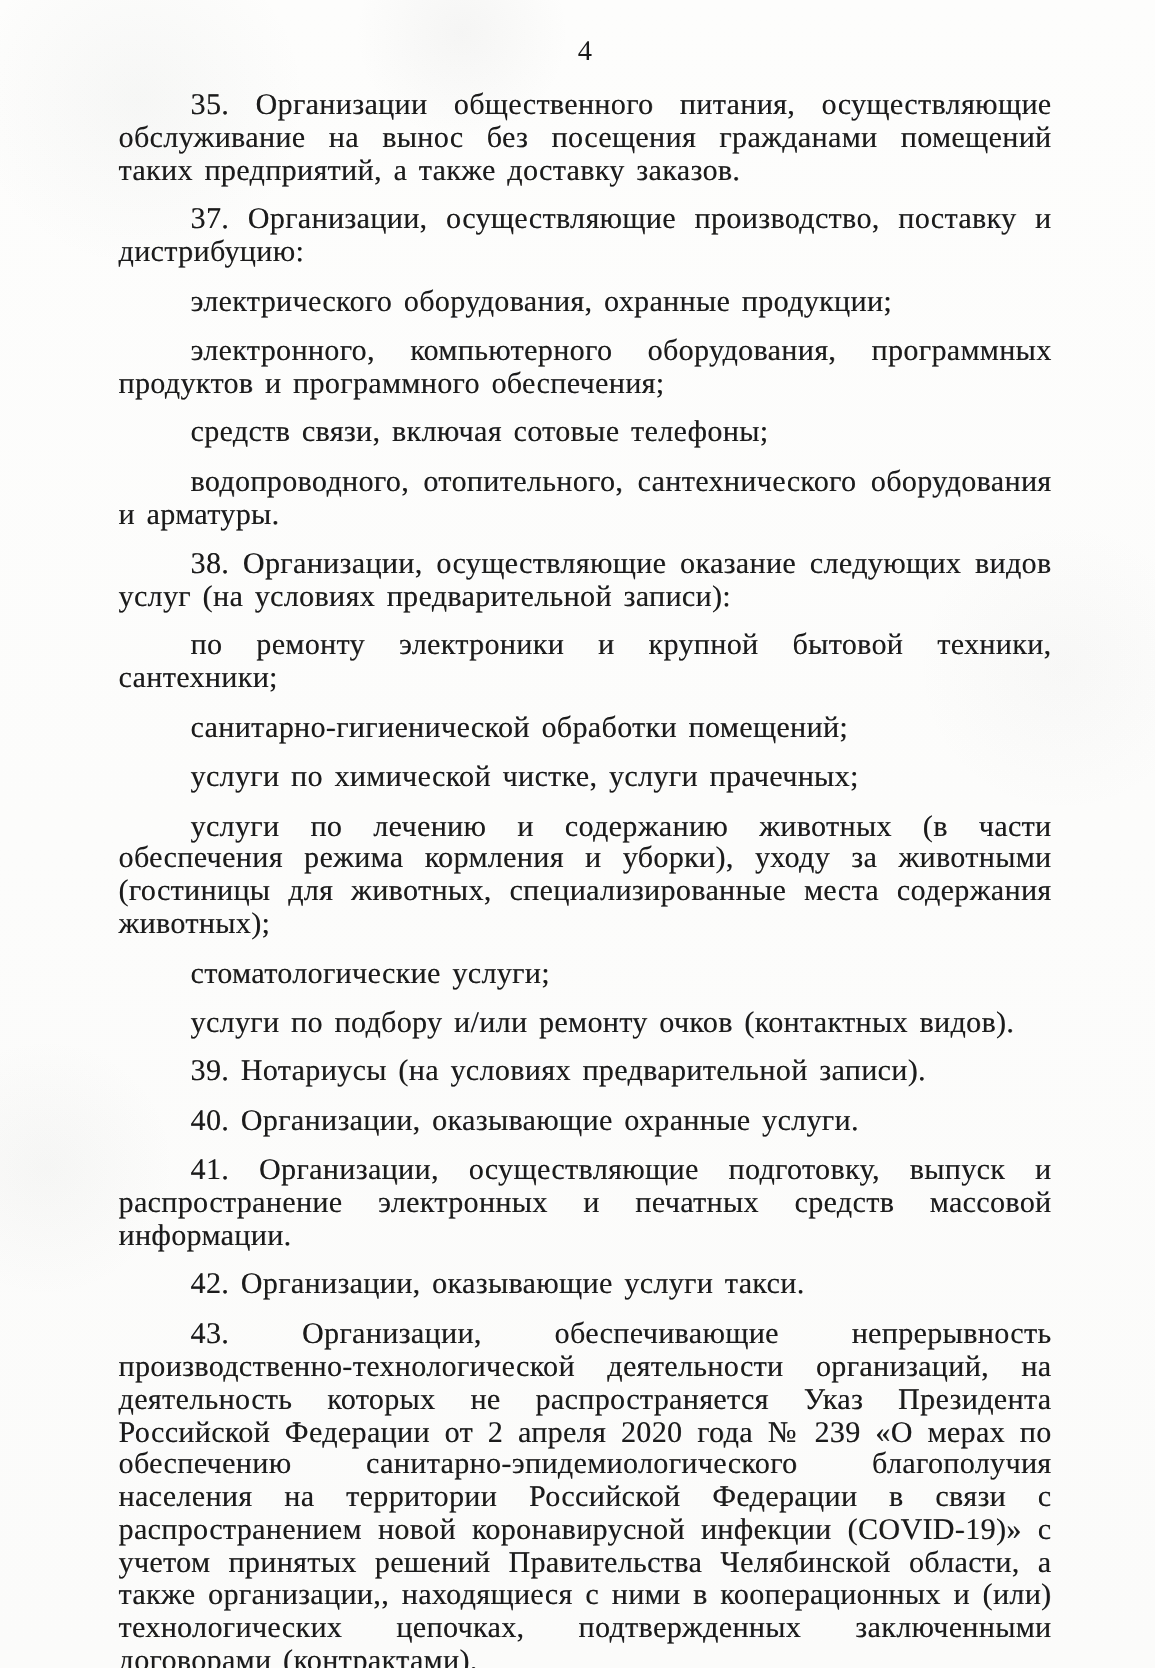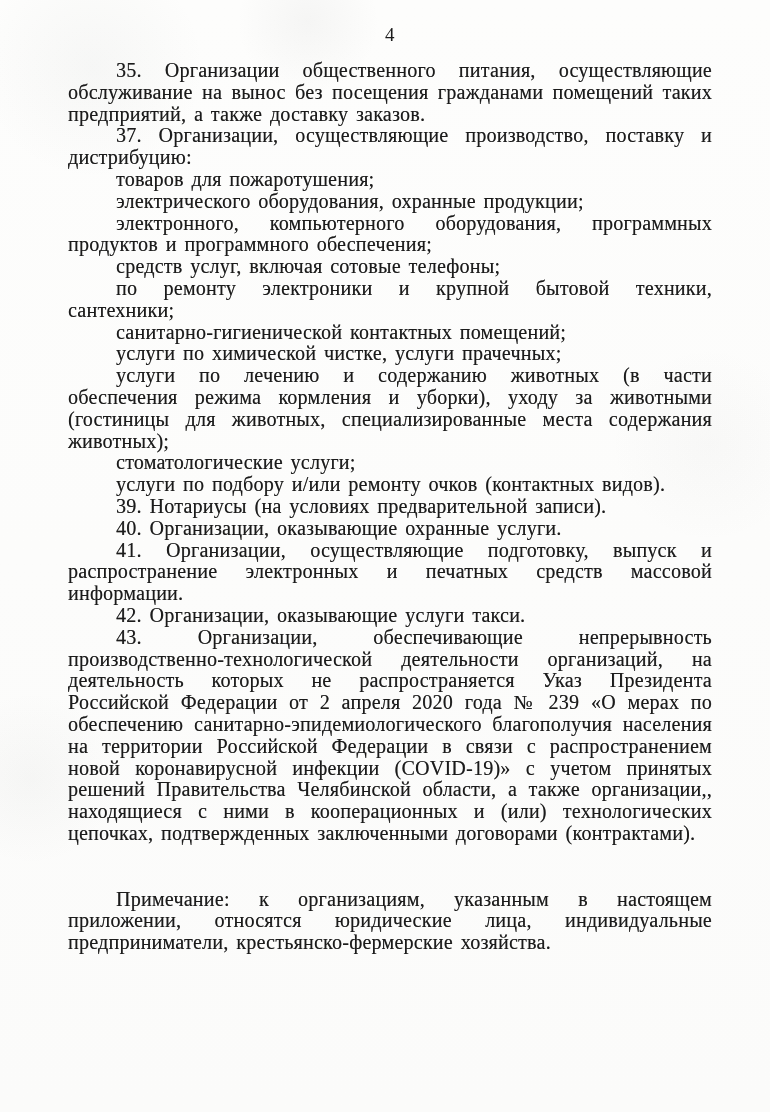--- a/index.html
+++ b/index.html
@@ -28,47 +28,48 @@
     text-align: center;
     font-size: 19px;
     line-height: 22px;
     margin-bottom: 14px;
     letter-spacing: 0.3px;
   }
   .body-text {
     width: 644px;
   }
   .para {
-    margin: 0;
+    margin: 11px;
     font-size: 20px;
     line-height: 21.8px;
     text-align: justify;
     text-indent: 48px;
     letter-spacing: 0.25px;
     word-spacing: 2.5px;
     text-shadow: 0.2px 0 0 rgba(20,20,20,0.55);
   }
   .para.note {
     margin-top: 44px;
   }
 </style>
 </head>
 <body>
 
 <div class="page" style="--ink: #1b1b1b;">
   <div class="page-number">4</div>
   <div class="body-text" id="paragraphs">
       <p class="para">35. Организации общественного питания, осуществляющие обслуживание на вынос без посещения гражданами помещений таких предприятий, а также доставку заказов.</p>
       <p class="para">37. Организации, осуществляющие производство, поставку и дистрибуцию:</p>
-      <p class="para">товаров для пожаротушения;</p>
       <p class="para">электрического оборудования, охранные продукции;</p>
       <p class="para">электронного, компьютерного оборудования, программных продуктов и программного обеспечения;</p>
-      <p class="para">средств услуг, включая сотовые телефоны;</p>
+      <p class="para">средств связи, включая сотовые телефоны;</p>
+      <p class="para">водопроводного, отопительного, сантехнического оборудования и арматуры.</p>
+      <p class="para">38. Организации, осуществляющие оказание следующих видов услуг (на условиях предварительной записи):</p>
       <p class="para">по ремонту электроники и крупной бытовой техники, сантехники;</p>
-      <p class="para">санитарно-гигиенической контактных помещений;</p>
+      <p class="para">санитарно-гигиенической обработки помещений;</p>
       <p class="para">услуги по химической чистке, услуги прачечных;</p>
       <p class="para">услуги по лечению и содержанию животных (в части обеспечения режима кормления и уборки), уходу за животными (гостиницы для животных, специализированные места содержания животных);</p>
       <p class="para">стоматологические услуги;</p>
       <p class="para">услуги по подбору и/или ремонту очков (контактных видов).</p>
       <p class="para">39. Нотариусы (на условиях предварительной записи).</p>
       <p class="para">40. Организации, оказывающие охранные услуги.</p>
       <p class="para">41. Организации, осуществляющие подготовку, выпуск и распространение электронных и печатных средств массовой информации.</p>
       <p class="para">42. Организации, оказывающие услуги такси.</p>
       <p class="para">43. Организации, обеспечивающие непрерывность производственно-технологической деятельности организаций, на деятельность которых не распространяется Указ Президента Российской Федерации от 2 апреля 2020 года № 239 «О мерах по обеспечению санитарно-эпидемиологического благополучия населения на территории Российской Федерации в связи с распространением новой коронавирусной инфекции (COVID-19)» с учетом принятых решений Правительства Челябинской области, а также организации,, находящиеся с ними в кооперационных и (или) технологических цепочках, подтвержденных заключенными договорами (контрактами).</p>
       <p class="para note">Примечание: к организациям, указанным в настоящем приложении, относятся юридические лица, индивидуальные предприниматели, крестьянско-фермерские хозяйства.</p>

